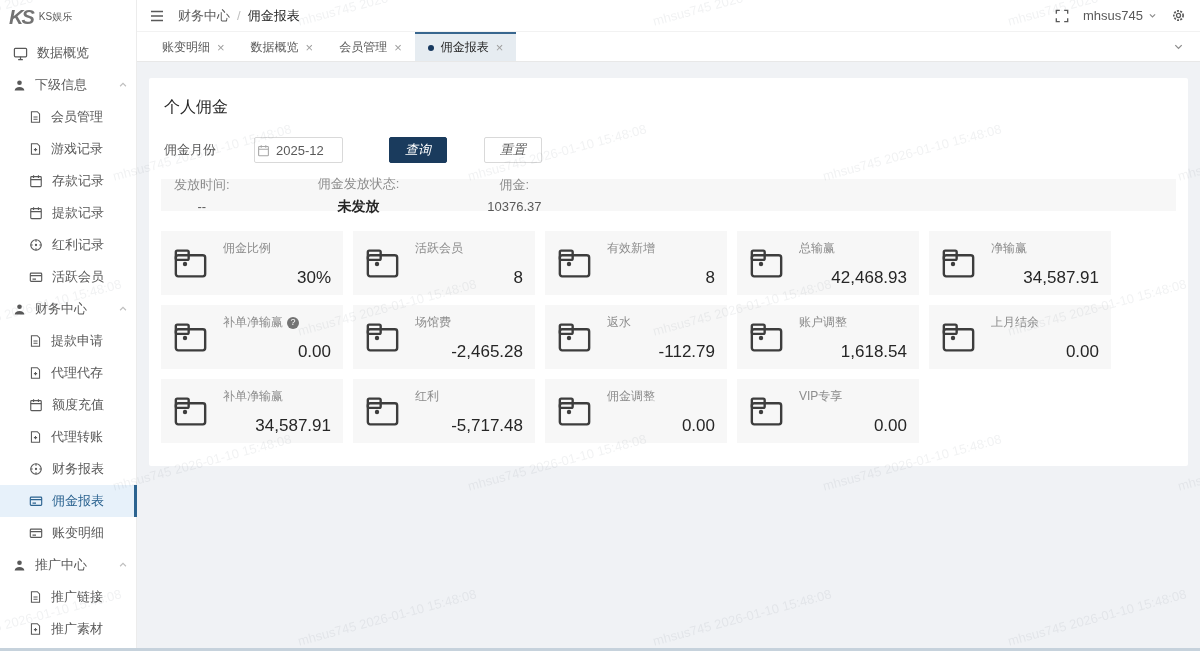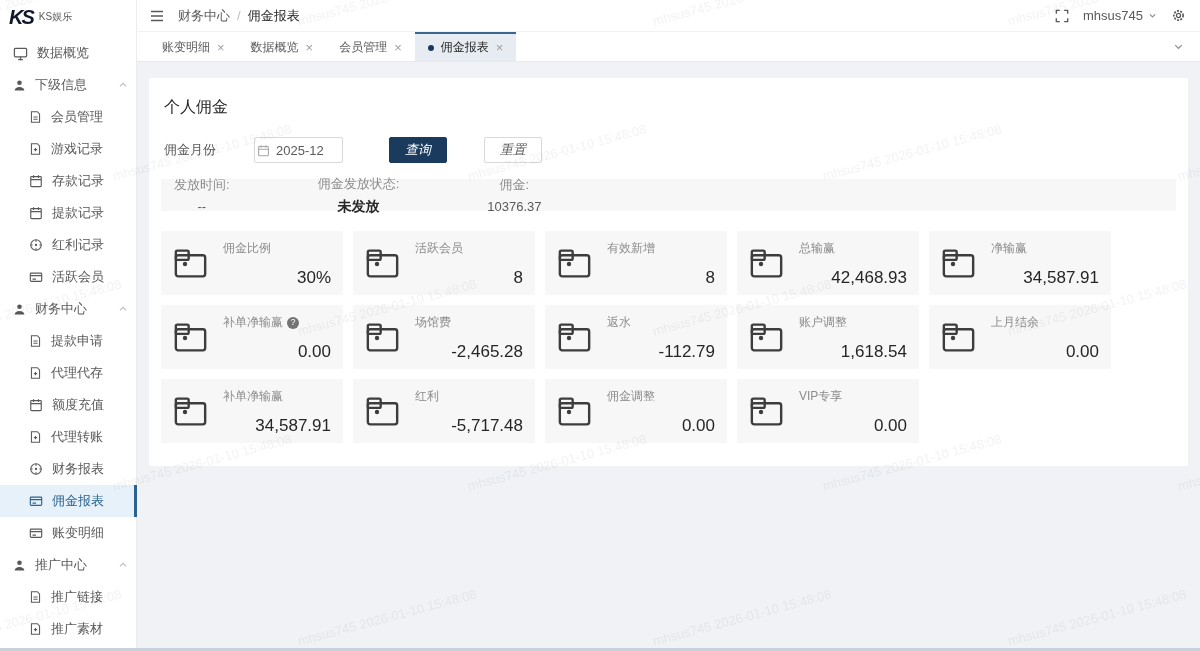--- a/index.html
+++ b/index.html
@@ -7,21 +7,21 @@
   body {
     width:1200px; height:651px; overflow:hidden;
     font-family:"Liberation Sans","DejaVu Sans",sans-serif;
     font-size:13px; color:#333; background:#f0f2f5; position:relative;
   }
   .layout { display:flex; width:1200px; height:651px; }
 
   
   .sidebar { width:137px; flex:0 0 137px; background:#fff; border-right:1px solid #ececec; position:relative; z-index:2; }
   .logo-row { height:34px; display:flex; align-items:center; padding-left:9px; gap:6px; }
-  .logo-mark { font-style:italic; font-weight:bold; font-size:20px; color:#0f172a; letter-spacing:-2px; line-height:1; }
+  .logo-mark { font-style:italic; font-weight:bold; font-size:20px; color:#737373; letter-spacing:-2px; line-height:1; }
   .app-name { font-size:10px; color:#595959; }
   .menu { padding-top:3px; }
   .mi { height:32px; display:flex; align-items:center; gap:9px; padding-left:13px; padding-right:8px; color:#595959; cursor:pointer; position:relative; }
   .mi.sub { padding-left:29px; }
   .mi .ic { display:flex; align-items:center; color:#595959; flex:0 0 auto; }
   .mi .lbl { white-space:nowrap; }
   .mi .arrow { margin-left:auto; display:flex; align-items:center; }
   .mi.active { background:#e7f1fa; color:#2b6390; }
   .mi.active .ic { color:#2b6390; }
   .mi.active::after { content:""; position:absolute; right:-1px; top:0; bottom:0; width:3px; background:#2b6390; }

